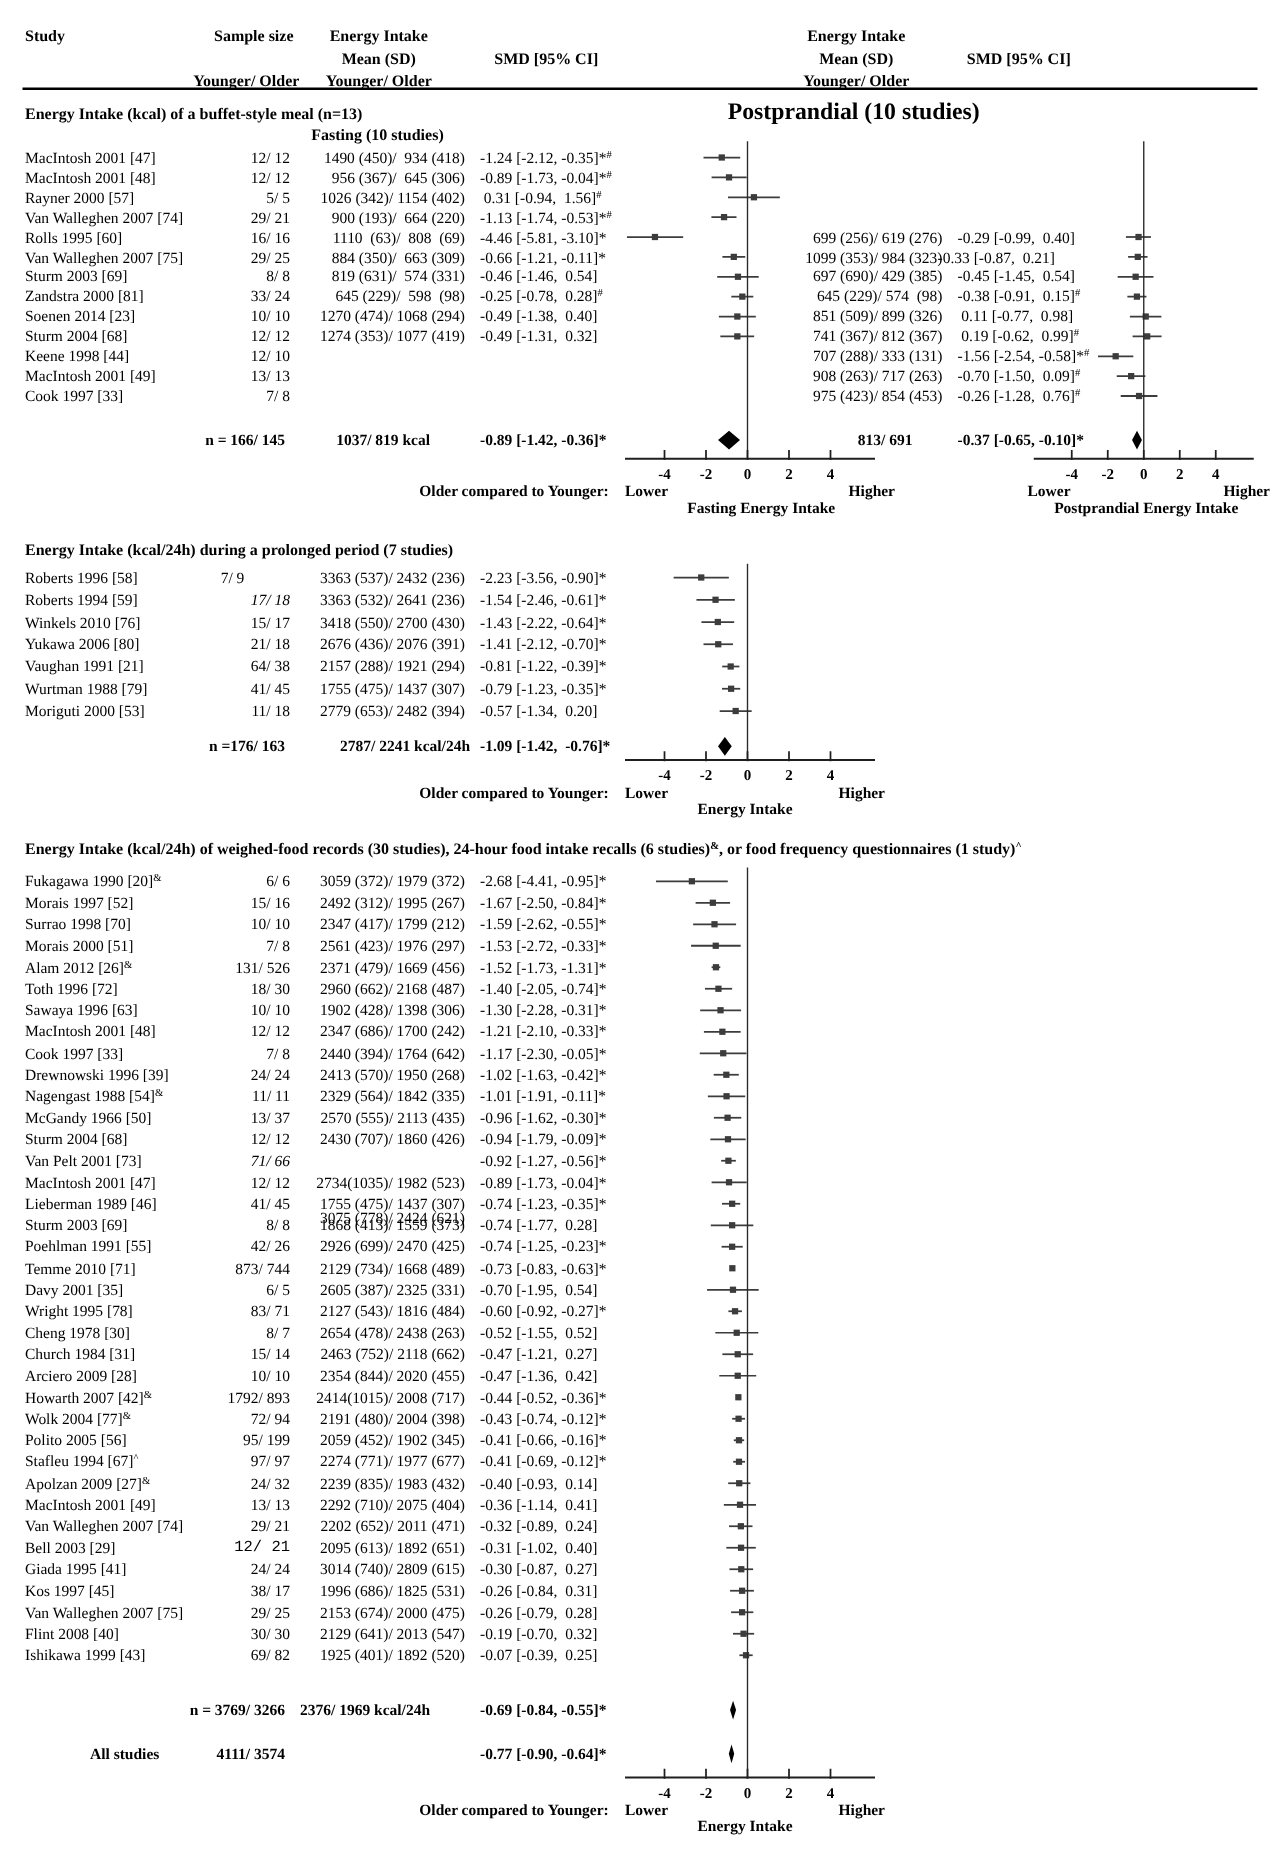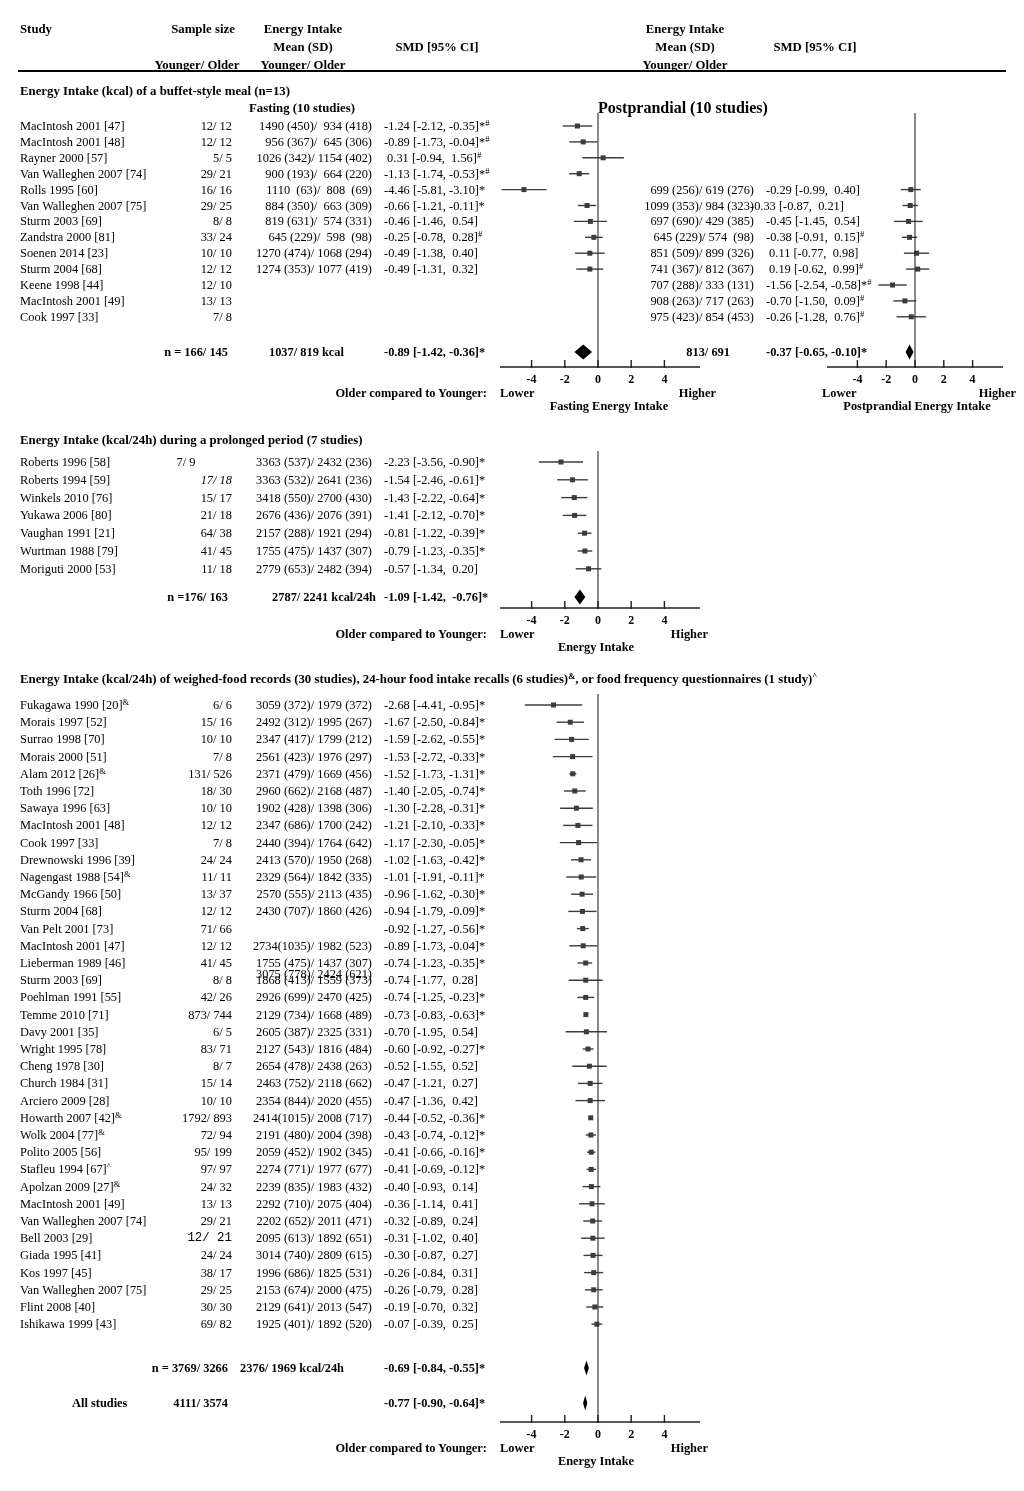--- a/index.html
+++ b/index.html
@@ -29,21 +29,21 @@
   <div class="hdr c" style="left:203px;top:58px;width:200px;">Younger/ Older</div>
   <div class="hdr c" style="left:585px;top:22px;width:200px;">Energy Intake</div>
   <div class="hdr c" style="left:585px;top:40px;width:200px;">Mean (SD)</div>
   <div class="hdr c" style="left:715px;top:40px;width:200px;">SMD [95% CI]</div>
   <div class="hdr c" style="left:585px;top:58px;width:200px;">Younger/ Older</div>
   <div class="rule"></div>
 
   <div id="content">
       <div class="cell b" style="left:20px;top:84px;font-size:12.8px;">Energy Intake (kcal) of a buffet-style meal (n=13)</div>
       <div class="cell b c" style="left:192px;top:101px;width:220px;font-size:12.8px;">Fasting (10 studies)</div>
-      <div class="cell b c" style="left:573px;top:101px;width:220px;font-size:16px;">Postprandial (10 studies)</div>
+      <div class="cell b c" style="left:573px;top:83px;width:220px;font-size:19px;">Postprandial (10 studies)</div>
       <div class="cell " style="left:20px;top:119px;">MacIntosh 2001 [47]</div>
       <div class="cell r" style="left:140px;top:119px;width:92px;">12/ 12</div>
       <div class="cell r" style="left:240px;top:119px;width:132px;">1490 (450)/  934 (418)</div>
       <div class="cell " style="left:384px;top:119px;">-1.24 [-2.12, -0.35]*<sup class="mk">#</sup></div>
       <div class="cell " style="left:20px;top:134.9px;">MacIntosh 2001 [48]</div>
       <div class="cell r" style="left:140px;top:134.9px;width:92px;">12/ 12</div>
       <div class="cell r" style="left:240px;top:134.9px;width:132px;"> 956 (367)/  645 (306)</div>
       <div class="cell " style="left:384px;top:134.9px;">-0.89 [-1.73, -0.04]*<sup class="mk">#</sup></div>
       <div class="cell " style="left:20px;top:150.8px;">Rayner 2000 [57]</div>
       <div class="cell r" style="left:140px;top:150.8px;width:92px;">5/ 5</div>
@@ -211,21 +211,21 @@
       <div class="cell " style="left:384px;top:870px;">-1.01 [-1.91, -0.11]*</div>
       <div class="cell " style="left:20px;top:887.2px;">McGandy 1966 [50]</div>
       <div class="cell r" style="left:140px;top:887.2px;width:92px;">13/ 37</div>
       <div class="cell r" style="left:240px;top:887.2px;width:132px;">2570 (555)/ 2113 (435)</div>
       <div class="cell " style="left:384px;top:887.2px;">-0.96 [-1.62, -0.30]*</div>
       <div class="cell " style="left:20px;top:904.4px;">Sturm 2004 [68]</div>
       <div class="cell r" style="left:140px;top:904.4px;width:92px;">12/ 12</div>
       <div class="cell r" style="left:240px;top:904.4px;width:132px;">2430 (707)/ 1860 (426)</div>
       <div class="cell " style="left:384px;top:904.4px;">-0.94 [-1.79, -0.09]*</div>
       <div class="cell " style="left:20px;top:921.6px;">Van Pelt 2001 [73]</div>
-      <div class="cell r" style="left:140px;top:921.6px;width:92px;">71/ 66</div>
+      <div class="cell r" style="left:140px;top:921.6px;width:92px;font-style:italic;">71/ 66</div>
       <div class="cell r" style="left:240px;top:967px;width:132px;">3075 (778)/ 2424 (621)</div>
       <div class="cell " style="left:384px;top:921.6px;">-0.92 [-1.27, -0.56]*</div>
       <div class="cell " style="left:20px;top:938.8px;">MacIntosh 2001 [47]</div>
       <div class="cell r" style="left:140px;top:938.8px;width:92px;">12/ 12</div>
       <div class="cell r" style="left:240px;top:938.8px;width:132px;">2734(1035)/ 1982 (523)</div>
       <div class="cell " style="left:384px;top:938.8px;">-0.89 [-1.73, -0.04]*</div>
       <div class="cell " style="left:20px;top:956px;">Lieberman 1989 [46]</div>
       <div class="cell r" style="left:140px;top:956px;width:92px;">41/ 45</div>
       <div class="cell r" style="left:240px;top:956px;width:132px;">1755 (475)/ 1437 (307)</div>
       <div class="cell " style="left:384px;top:956px;">-0.74 [-1.23, -0.35]*</div>

